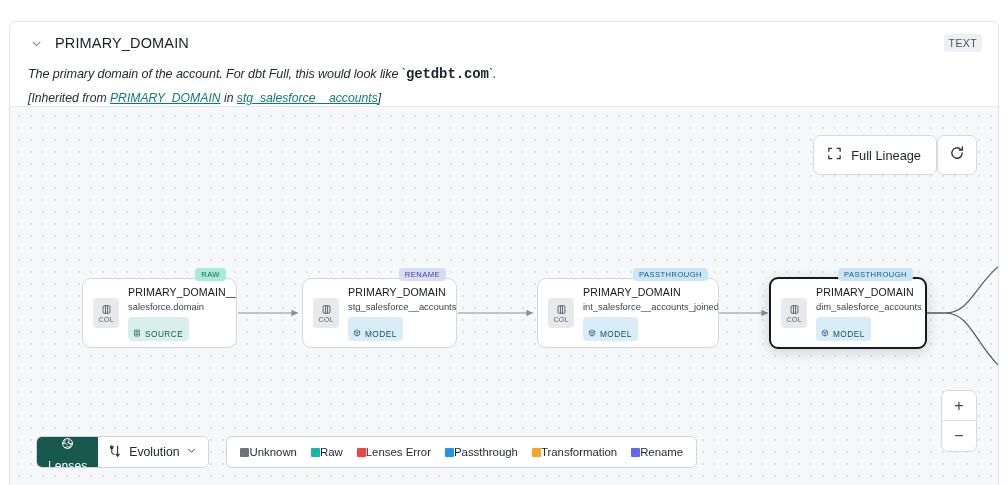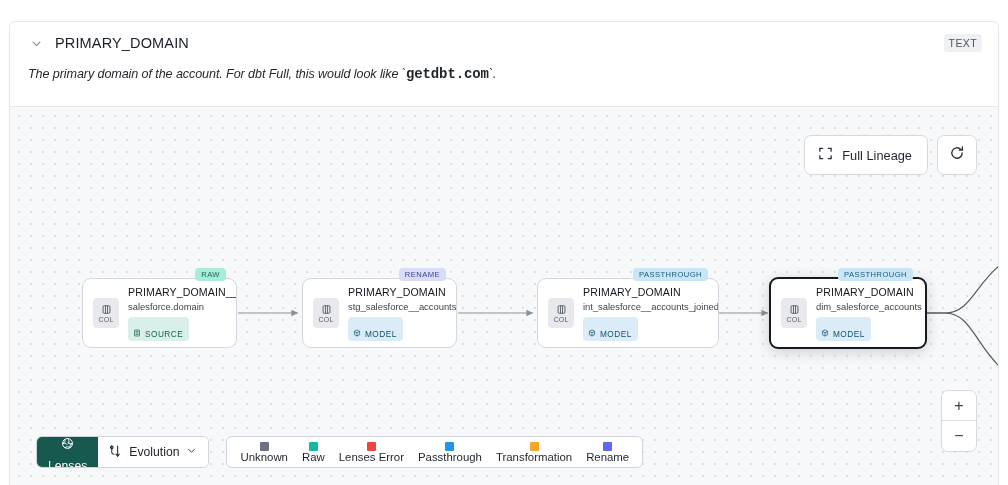--- a/index.html
+++ b/index.html
@@ -91,21 +91,20 @@
     background-position: 3px 3px;
     overflow: hidden;
   }
   .edges { position: absolute; inset: 0; }
 
   
   .top-controls {
     position: absolute;
     right: 21px; top: 28px;
     display: flex;
-    gap: 9px;
     align-items: flex-start;
     padding-left: 30px;
   }
   .btn-lineage {
     display: flex; align-items: center; gap: 9px;
     height: 40px;
     padding: 0 15px 0 13px;
     background: #ffffff;
     border: 1px solid #d5d9de;
     border-radius: 7px;
@@ -240,21 +239,20 @@
     height: 32px;
     padding: 0 13px;
     background: #ffffff;
     border: 1px solid #cfd4da;
     border-radius: 6px;
   }
   .legend-item {
     display: flex; align-items: center; gap: 0;
     font-size: 11.4px;
     color: #1f252b;
-    flex-direction: column;
   }
   .swatch { width: 9px; height: 9px; border-radius: 1px; flex: 0 0 auto; }
 </style>
 </head>
 <body>
 
 <div class="panel">
 
   <div class="header">
     <div class="title-row">
@@ -264,20 +262,23 @@
           </svg>
       </span>
       <span class="col-title">PRIMARY_DOMAIN</span>
     </div>
     <span class="type-badge">TEXT</span>
 
     <div class="desc">
       <span>The primary domain of the account. For dbt Full, this would look like `</span><code>getdbt.com</code><span>`.</span>
     </div>
 
+    <div class="inherited">
+      <span>[Inherited from </span><a href="#">PRIMARY_DOMAIN</a><span> in </span><a href="#">stg_salesforce__accounts</a><span>]</span>
+    </div>
   </div>
 
   <div class="canvas">
 
     <svg class="edges" width="990" height="389">
       <defs>
         <marker id="ah" markerWidth="7" markerHeight="7" refX="6" refY="3" orient="auto">
           <path d="M0,0 L6,3 L0,6 z" fill="#878f98"></path>
         </marker>
       </defs>

